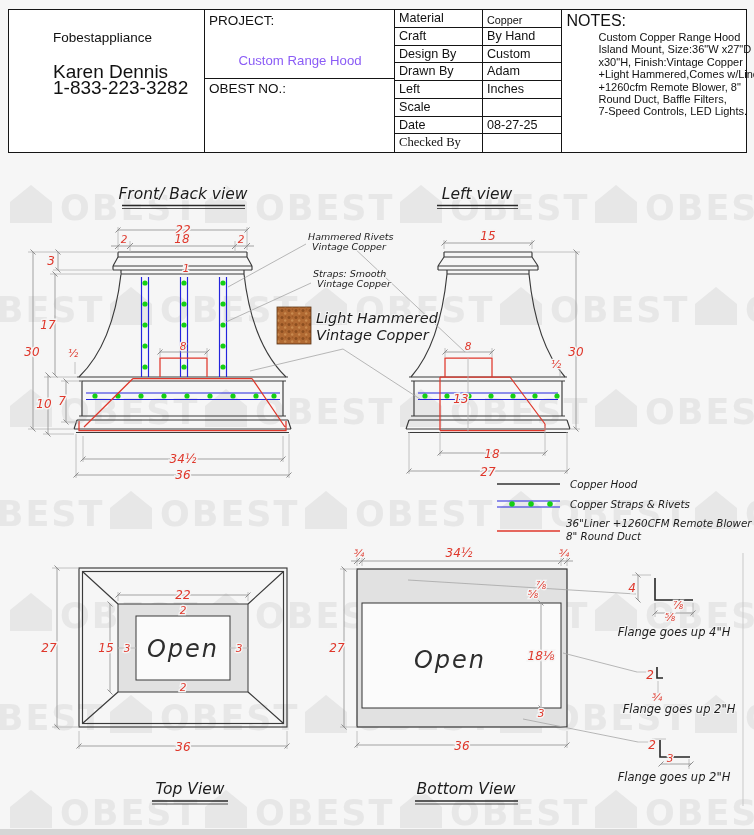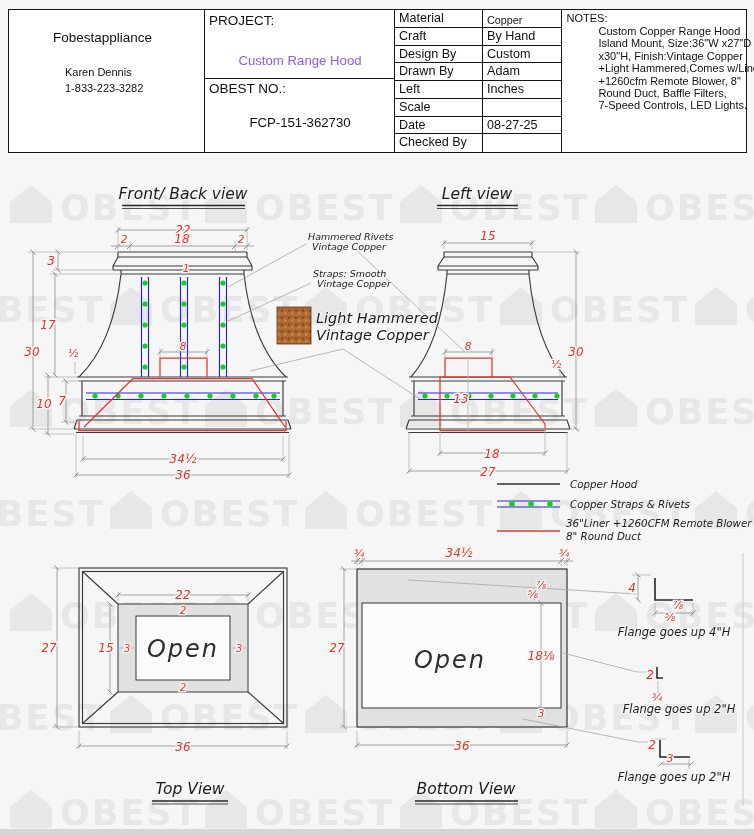--- a/index.html
+++ b/index.html
@@ -1,33 +1,33 @@
 <!DOCTYPE html>
 <html><head>
 <meta charset="utf-8">
 <style>
   html,body{margin:0;padding:0;}
   body{width:754px;height:835px;position:relative;background:#f6f6f6;font-family:"Liberation Sans",sans-serif;overflow:hidden;}
   .box{position:absolute;background:#fff;border:1.6px solid #151515;box-sizing:border-box;}
   .company{left:8px;top:9px;width:198px;height:144px;padding:20px 0 0 44px;}
   .company .nm{font-size:13.5px;color:#111;}
-  .company .blk{margin-top:19px;font-size:11px;line-height:16.3px;color:#111;margin-left:12px;}
+  .company .blk{margin-top:19px;font-size:19px;line-height:16.3px;color:#111;}
   .projcell{left:204px;top:9px;width:192px;height:144px;}
   .projcell .pl{position:absolute;top:3px;left:4px;font-size:13.5px;color:#111;}
   .projcell .pv{position:absolute;top:43px;left:0;width:100%;text-align:center;font-size:13.2px;color:#8b5cf6;}
   .projcell .dv{position:absolute;top:68px;left:0;right:0;border-top:1.6px solid #151515;}
   .projcell .ml{position:absolute;top:71px;left:4px;font-size:13.5px;color:#111;}
   .projcell .mv{position:absolute;top:105px;left:0;width:100%;text-align:center;font-size:13.2px;color:#111;}
   .spec{left:394px;top:9px;width:168px;height:144px;display:grid;grid-template-columns:88px 1fr;grid-auto-rows:1fr;}
   .spec div{border-bottom:1.4px solid #151515;padding:1px 12px 0 4px;font-size:12.6px;line-height:15px;color:#111;overflow:hidden;}
   .spec div.lbl{border-right:1.4px solid #151515;}
-  .spec div:nth-child(15),.spec div:nth-child(16){border-bottom:none;}
+  .spec div:nth-child(15),.spec div:nth-child(16){border-bottom:none;font-family:Liberation Serif, serif;}
   .spec div.sm{font-size:10.8px;padding-top:3px;}
   .notes{left:560.5px;top:9px;width:186px;height:144px;padding:2px 2px 0 5px;}
-  .notes .nl{font-size:11px;color:#111;margin-bottom:1px;}
+  .notes .nl{font-size:16px;color:#111;margin-bottom:1px;}
   .notes .ln{font-size:11px;line-height:12.4px;color:#111;white-space:nowrap;margin-left:32px;}
   svg{position:absolute;left:0;top:0;}
   .ol{stroke:#3a3a3a;stroke-width:1.15;fill:none;}
   .ext{stroke:#b5b5b5;stroke-width:0.8;fill:none;}
   .dim{stroke:#949494;stroke-width:0.85;fill:none;}
   .tick{stroke:#8f8f8f;stroke-width:1;fill:none;}
   .redl{stroke:#df372b;stroke-width:1.25;fill:none;}
   .bluel{stroke:#2424dd;stroke-width:1.15;fill:none;}
   .lead{stroke:#a6a6a6;stroke-width:0.8;fill:none;}
   .blk15{stroke:#262626;stroke-width:1.6;fill:none;}
@@ -322,21 +322,20 @@
     <div>Karen Dennis</div>
     <div>1-833-223-3282</div>
   </div>
 </div>
 
 <div class="box projcell">
   <span class="pl">PROJECT:</span>
   <div class="pv">Custom Range Hood</div>
   <div class="dv"></div>
   <span class="ml">OBEST NO.:</span>
-  <div class="mv">FCP-151-362730</div>
 </div>
 
 <div class="box spec">
   <div class="lbl">Material</div>
     <div class="sm">Copper</div>
   <div class="lbl">Craft</div>
     <div>By Hand</div>
   <div class="lbl">Design By</div>
     <div>Custom</div>
   <div class="lbl">Drawn By</div>

